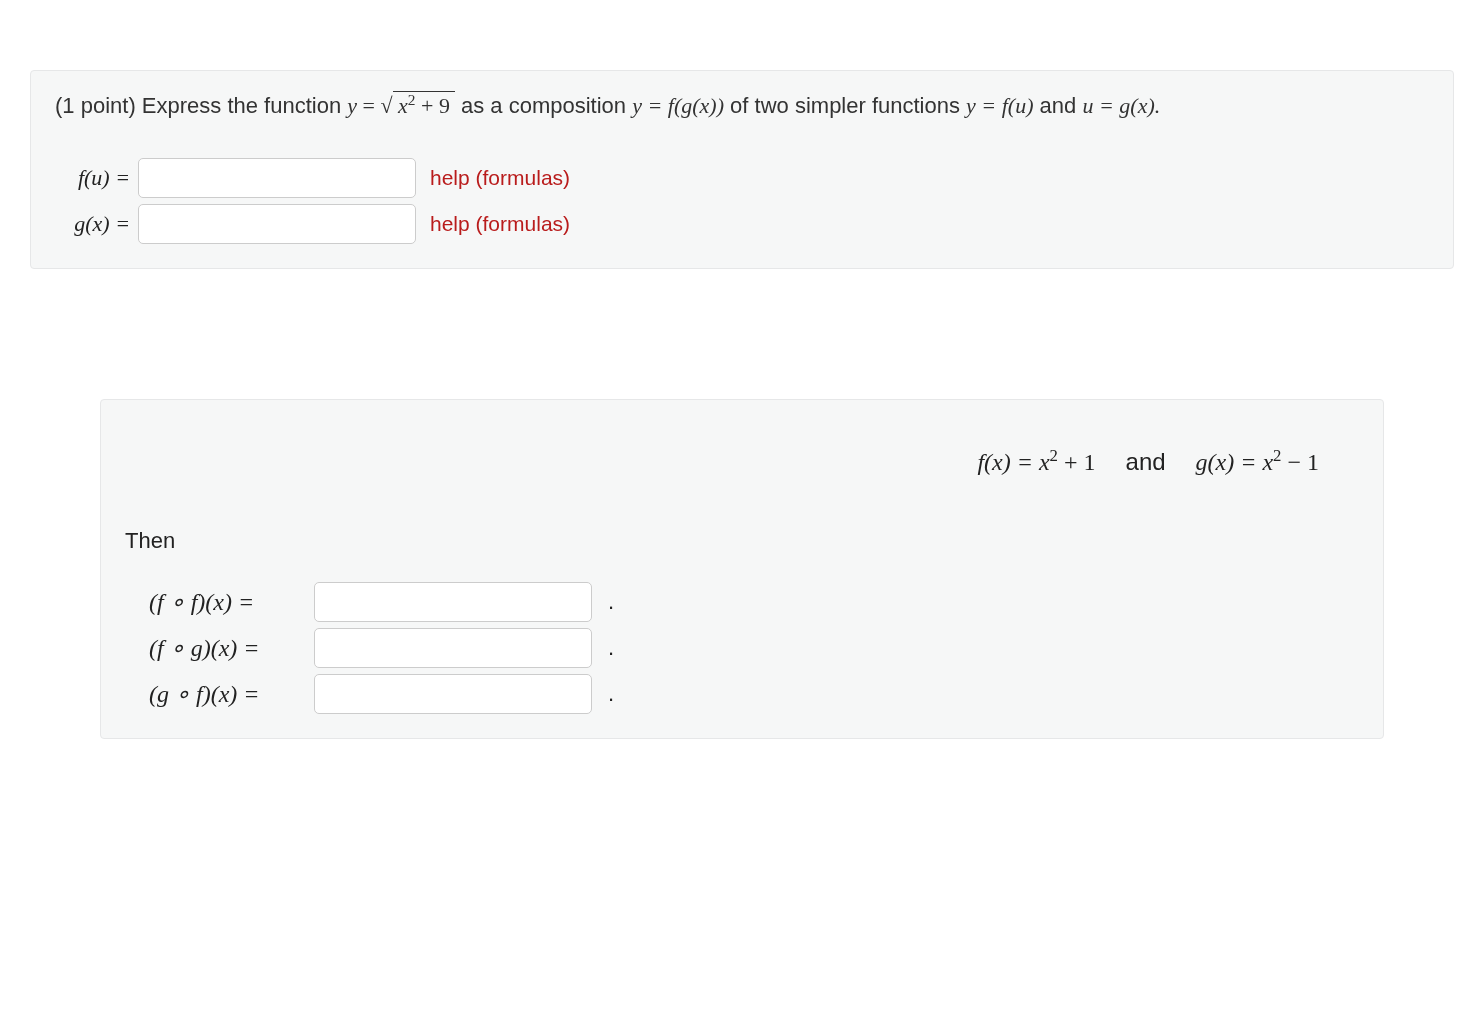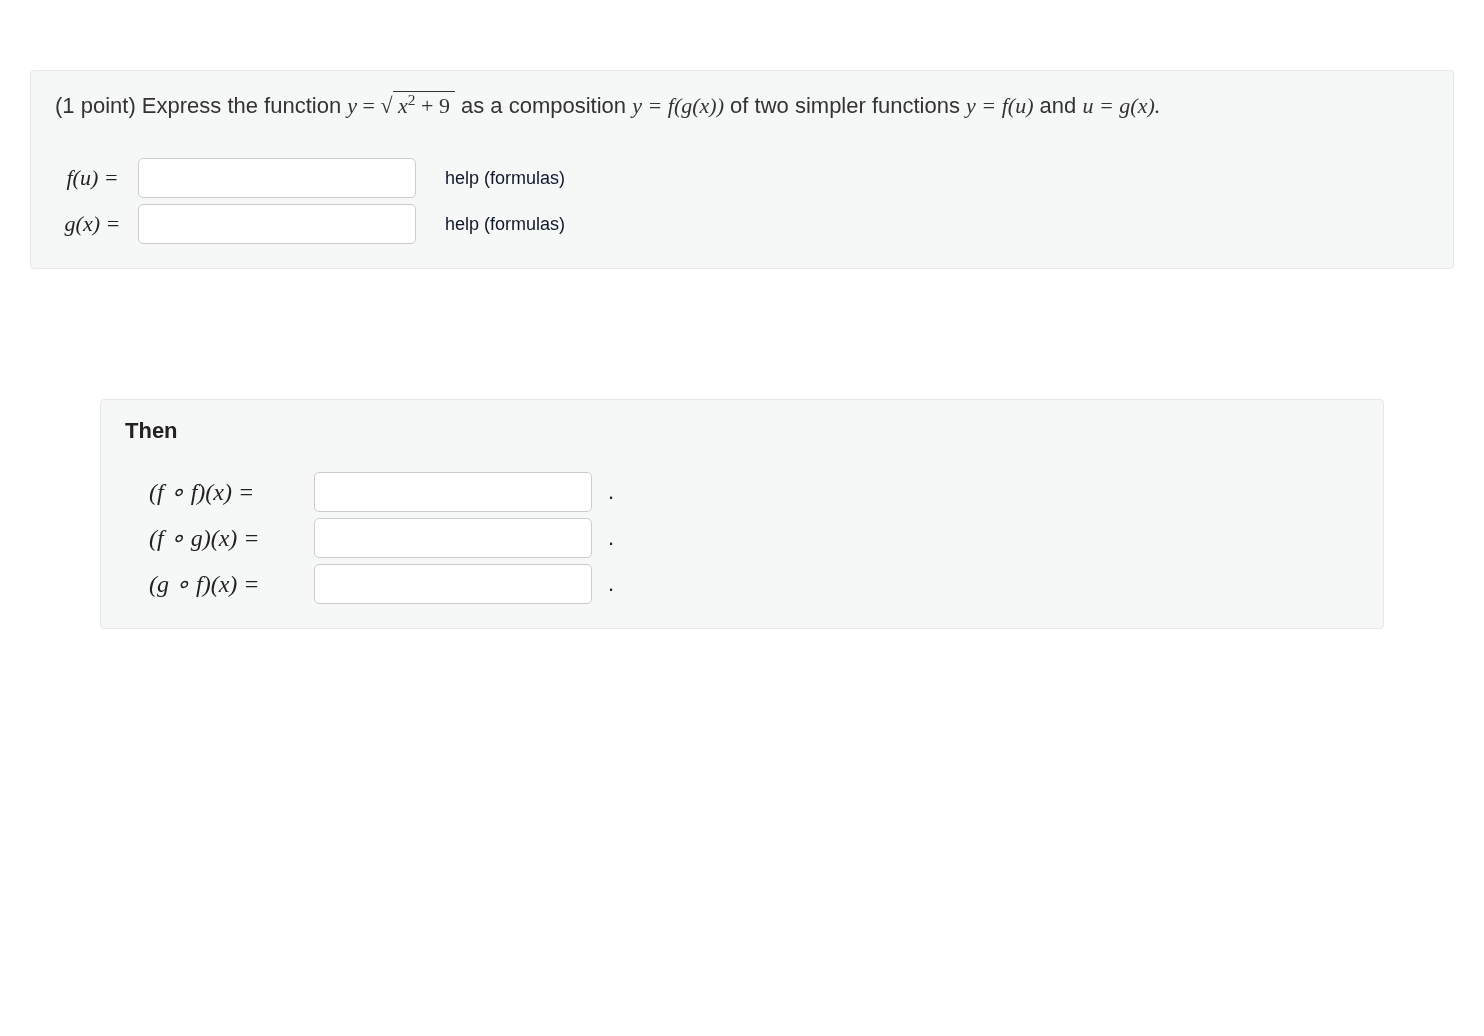--- a/index.html
+++ b/index.html
@@ -45,51 +45,50 @@
 
   .answer-row {
     display: flex;
     align-items: center;
     gap: 8px;
     margin-top: 6px;
     font-size: 22px;
   }
   .answer-label {
     width: 75px;
-    text-align: center;
+    text-align: right;
   }
   input.answer {
     width: 260px;
     height: 34px;
     border: 1px solid #ccc;
     border-radius: 5px;
     font-size: 18px;
     padding: 2px 8px;
     background: #fff;
   }
   .help-link {
-    color: #0f172a;
-    font-size: 18px;
-    margin-left: 21px;
+    color: #b91c1c;
+    font-size: 21px;
+    margin-left: 6px;
     cursor: pointer;
   }
 
   .p2 .prompt2 {
     font-size: 22px;
     color: #333;
   }
   .defs {
     font-size: 24px;
     text-align: right;
     margin: 28px 40px 52px 0;
   }
   .then {
     font-size: 22px;
     margin-bottom: 28px;
-    font-weight: bold;
   }
   .comp-row {
     display: flex;
     align-items: center;
     gap: 10px;
     font-size: 24px;
     margin-top: 6px;
     margin-left: 24px;
   }
   .comp-label { width: 155px; }
@@ -124,20 +123,27 @@
 
     <div class="answer-row">
       <span class="answer-label math math-i">g(x) =</span>
       <input class="answer" type="text" style="">
       <span class="help-link">help (formulas)</span>
     </div>
   </div>
 
   <div class="problem-box p2">
 
+    <div class="defs math">
+      <span class="math-i">f(x) = x</span><sup>2</sup><span> + 1</span>
+      &nbsp;&nbsp;&nbsp;
+      <span style="font-family: 'Helvetica Neue', Arial, sans-serif;">and</span>
+      &nbsp;&nbsp;&nbsp;
+      <span class="math-i">g(x) = x</span><sup>2</sup><span> − 1</span>
+    </div>
 
     <div class="then">Then</div>
 
     <div class="comp-row">
       <span class="comp-label math math-i">(f ∘ f)(x) =</span>
       <input class="answer" type="text" style="">
       <span class="period">.</span>
     </div>
     <div class="comp-row">
       <span class="comp-label math math-i">(f ∘ g)(x) =</span>

